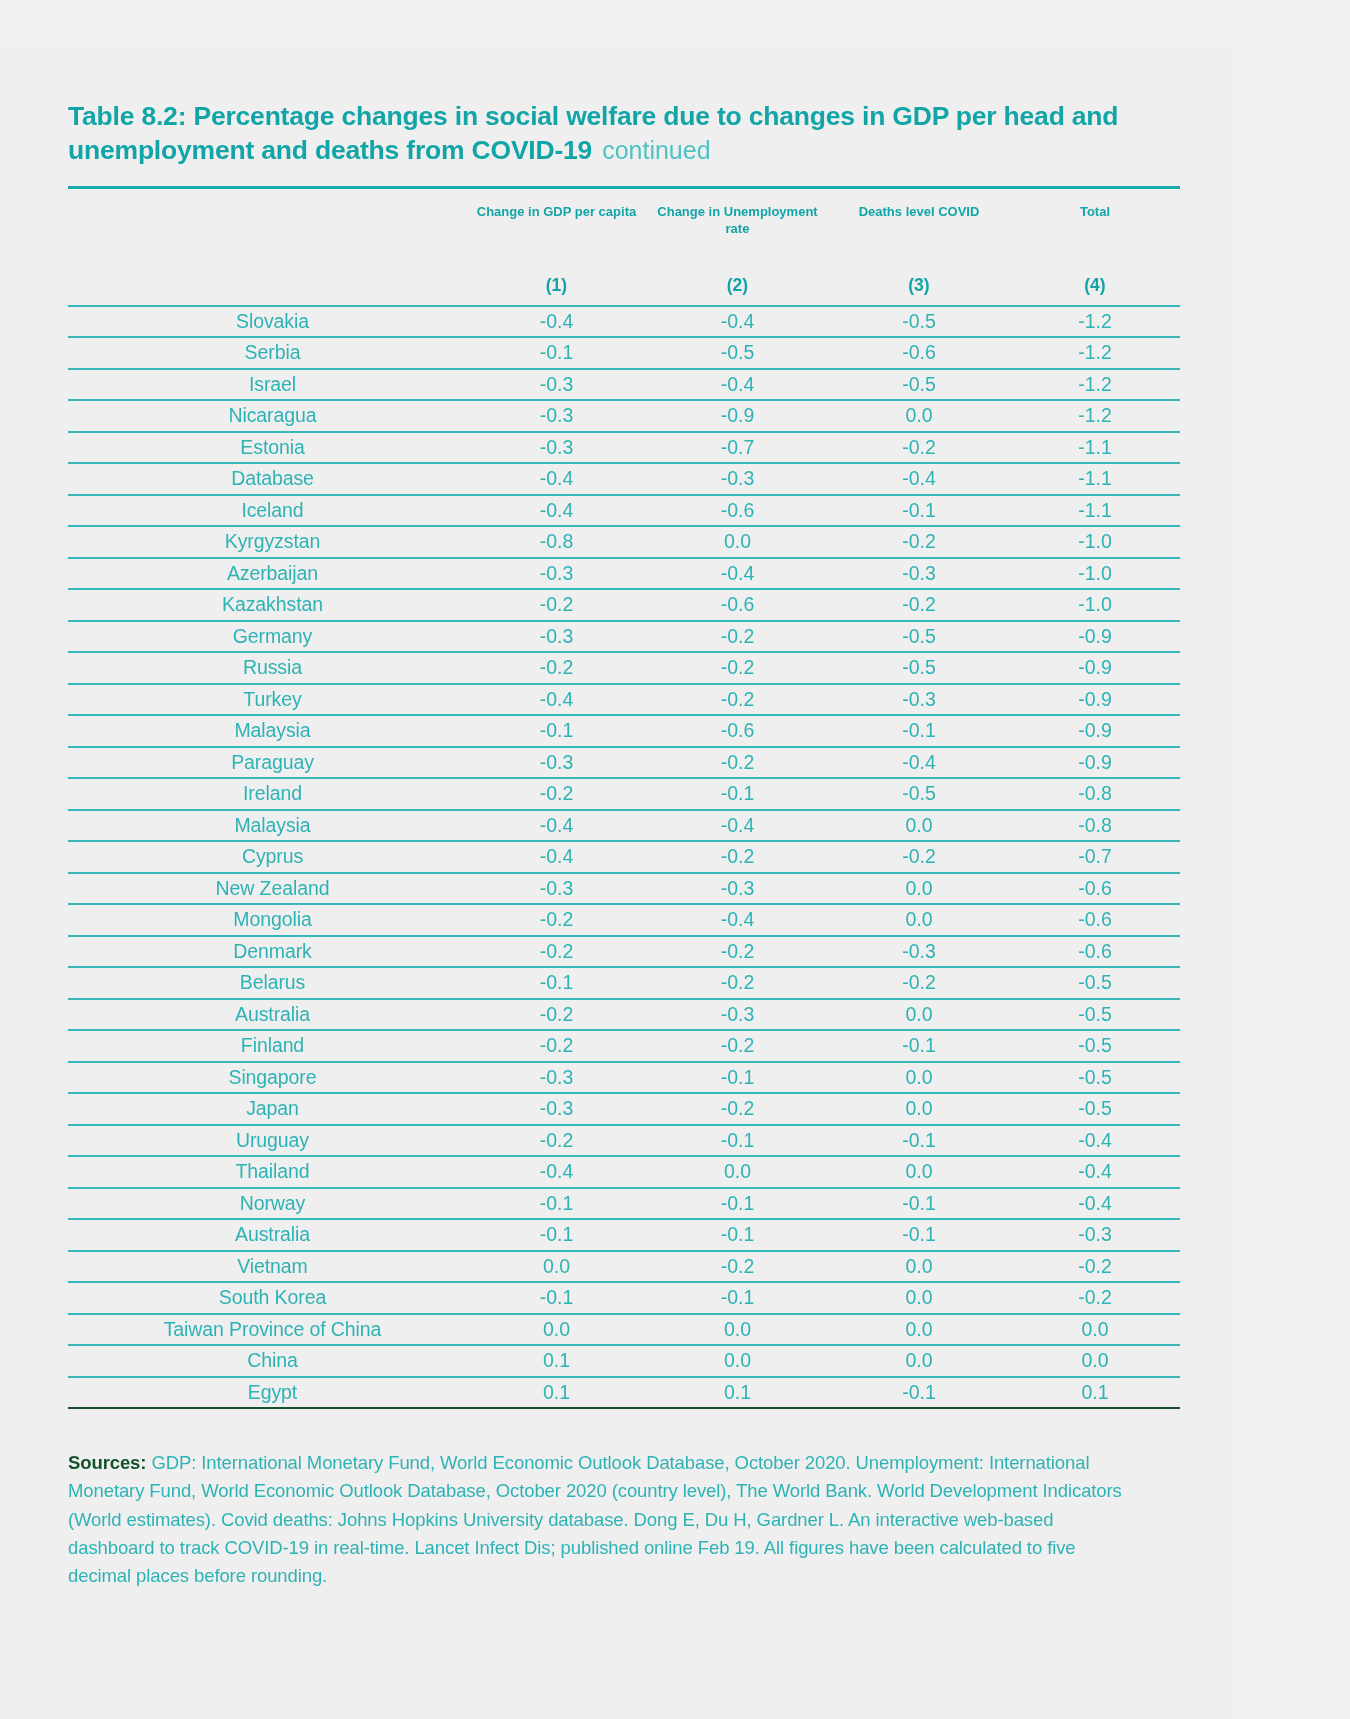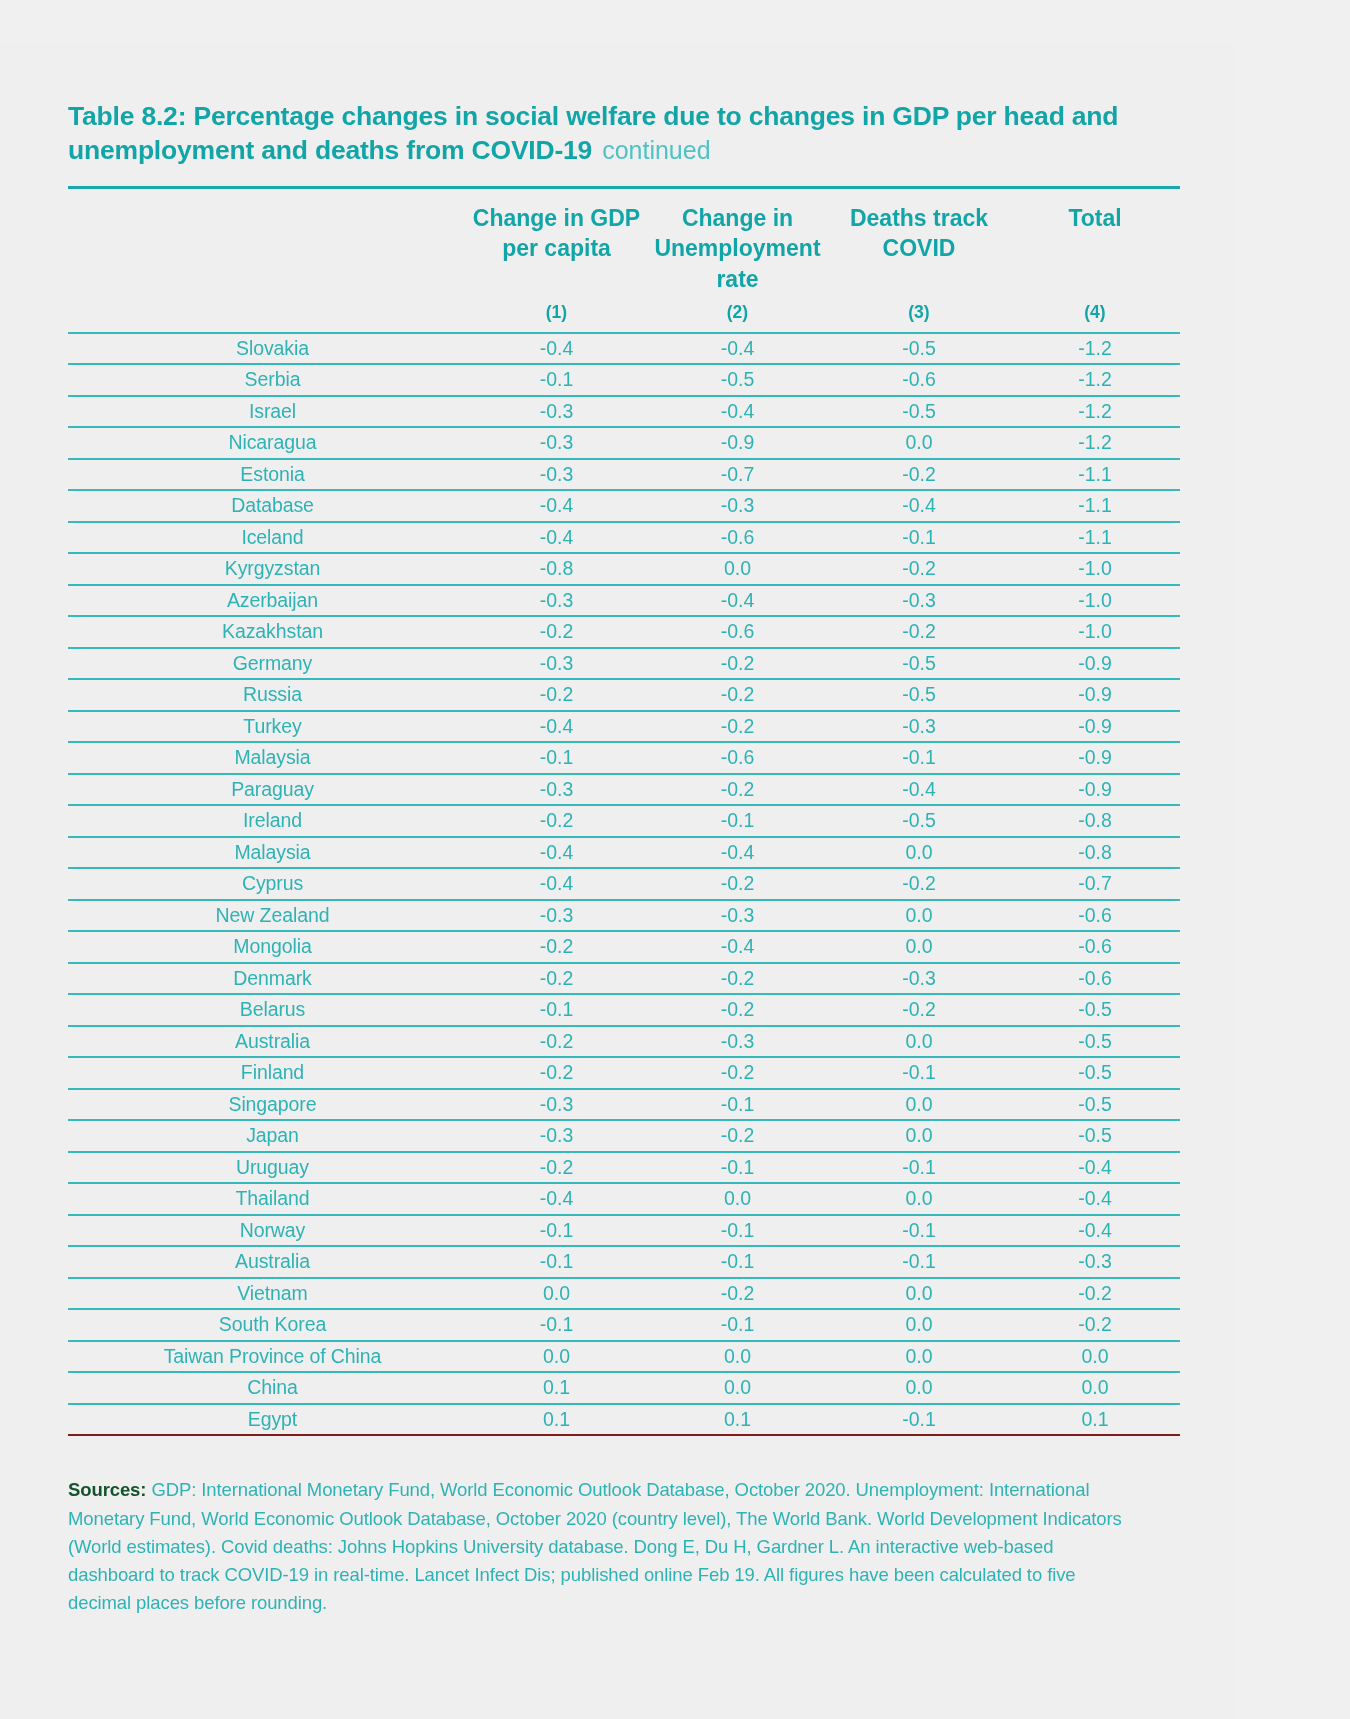--- a/index.html
+++ b/index.html
@@ -57,21 +57,21 @@
   thead th {
     padding: 0;
     vertical-align: bottom;
   }
   .hdr-rule {
     height: 0;
     border-top: 3px solid #18a9ac;
     padding: 0 !important;
   }
   .hdr-label {
-    font-size: 23px;
+    font-size: 13px;
     font-weight: bold;
     color: #12a5a8;
     text-align: center;
     line-height: 1.32;
     padding: 14px 4px 0 4px;
     vertical-align: top;
   }
   .hdr-num {
     font-size: 17.5px;
     font-weight: bold;
@@ -84,21 +84,21 @@
 
   tbody td {
     font-size: 19.5px;
     color: #2eb3b5;
     border-top: 2px solid #35b9bb;
     height: 29.5px;
     padding: 0;
     line-height: 29.5px;
     vertical-align: middle;
   }
-  tbody tr:last-child td { border-bottom: 2px solid #7f1d1d; }
+  tbody tr:last-child td { border-bottom: 2px solid #14532d; }
   td.country {
     text-align: center;
     padding-left: 11px;
     letter-spacing: -0.1px;
   }
   td.val { text-align: center; }
 
   
   .sources {
     margin-top: 40px;
@@ -131,21 +131,21 @@
       <col class="c-total">
     </colgroup>
     <thead>
       <tr>
         <th class="hdr-rule" colspan="5"></th>
       </tr>
       <tr>
         <th class="hdr-label hdr-spacer"></th>
         <th class="hdr-label">Change in GDP per capita</th>
         <th class="hdr-label">Change in Unemployment rate</th>
-        <th class="hdr-label">Deaths track COVID</th>
+        <th class="hdr-label">Deaths level COVID</th>
         <th class="hdr-label">Total</th>
       </tr>
       <tr>
         <th class="hdr-num"></th>
         <th class="hdr-num">(1)</th>
         <th class="hdr-num">(2)</th>
         <th class="hdr-num">(3)</th>
         <th class="hdr-num">(4)</th>
       </tr>
     </thead>

